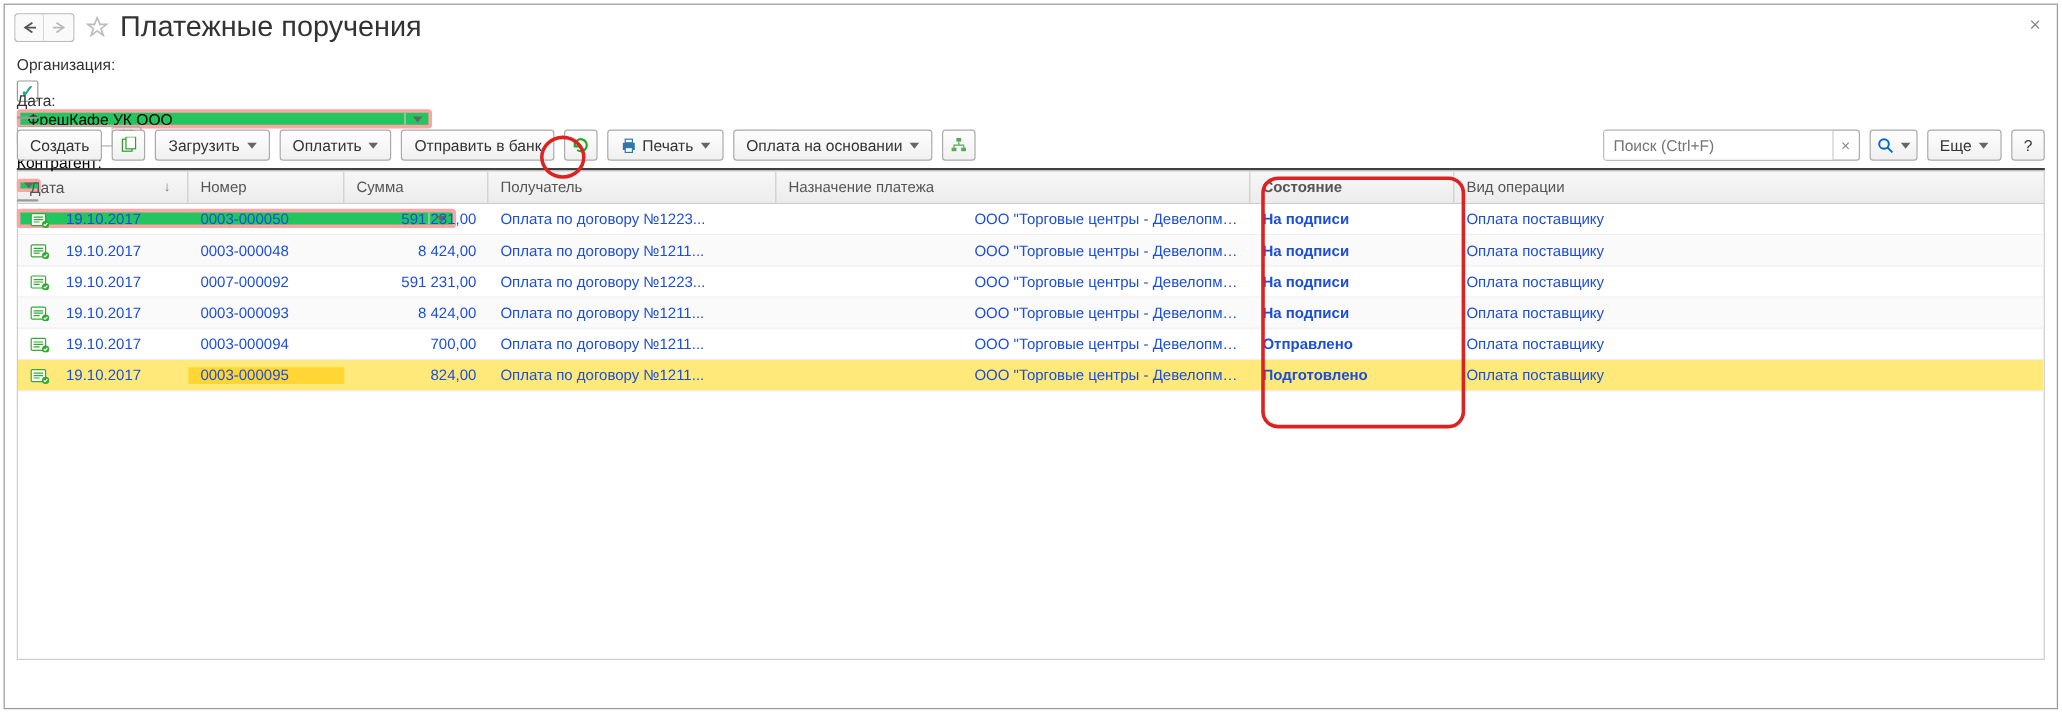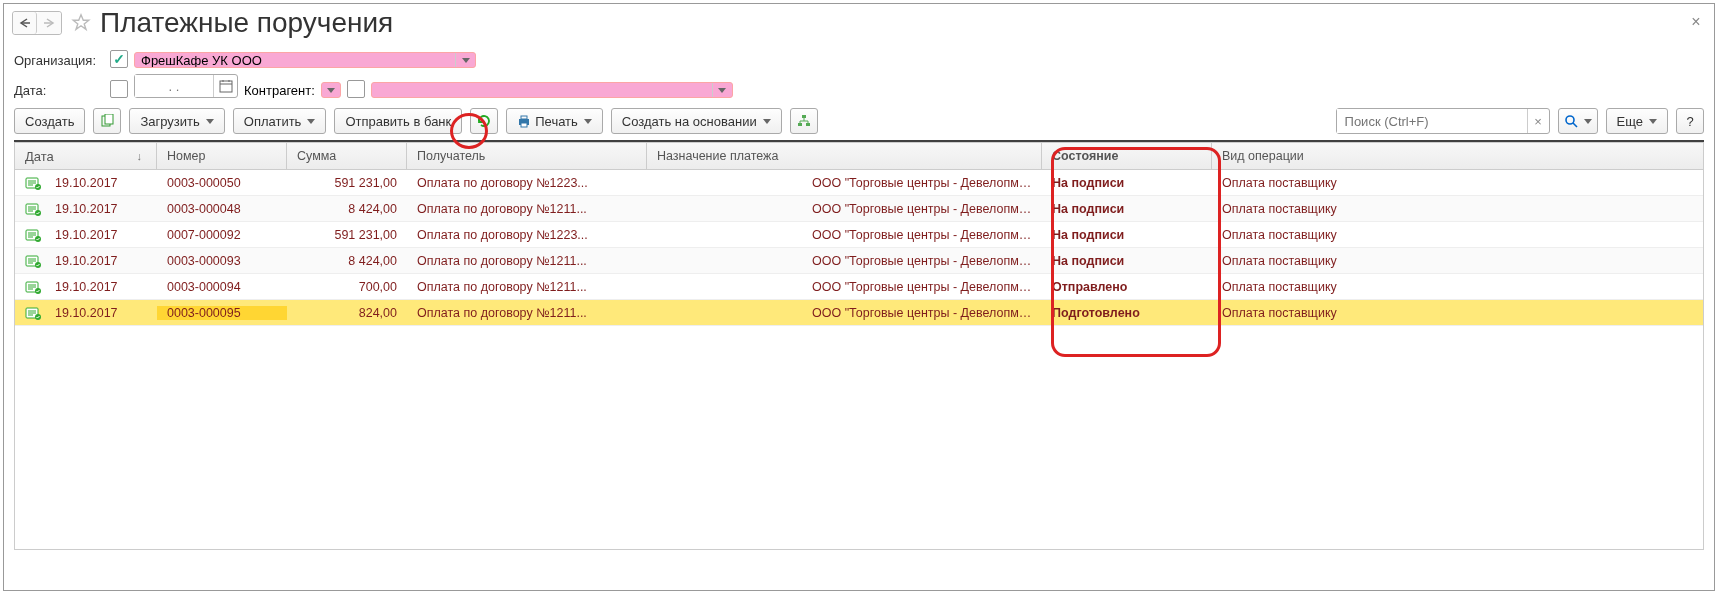--- a/index.html
+++ b/index.html
@@ -4,28 +4,28 @@
 <style>
 * { box-sizing: border-box; margin: 0; padding: 0; font-family: Arial, sans-serif; font-size: 13px; }
 body { background: #fff; padding: 3px; }
 .window { border: 1px solid #999; height: 588px; position: relative; }
 .titlebar { display: flex; align-items: center; padding: 4px 8px; height: 38px; }
 .nav-btn { width: 24px; height: 22px; border: 1px solid #aaa; border-radius: 3px; background: #fafafa; display: inline-flex; align-items: center; justify-content: center; margin-right: 2px; cursor: pointer; }
 .nav-group { border: 1px solid #bbb; border-radius: 3px; display: inline-flex; margin-right: 8px; }
 .nav-group .nav-btn { border: none; border-right: 1px solid #ccc; margin: 0; }
 .nav-group .nav-btn:last-child { border-right: none; }
 .star-icon { width: 22px; height: 22px; margin-right: 8px; }
-.title { font-size: 28px; font-weight: normal; color: #333; }
+.title { font-size: 24px; font-weight: normal; color: #333; }
 .close-btn { position: absolute; top: 10px; right: 10px; width: 16px; height: 16px; cursor: pointer; color: #888; font-size: 16px; line-height: 16px; text-align: center; }
 
-.filter-row { display: flex; align-items: flex-end; padding: 4px 10px; gap: 6px; height: 30px; }
+.filter-row { display: flex; align-items: flex-start; padding: 4px 10px; gap: 6px; height: 30px; flex-direction: column; }
 .filter-label { min-width: 90px; color: #333; }
 .checkbox { width: 18px; height: 18px; border: 1px solid #999; border-radius: 2px; display: inline-flex; align-items: center; justify-content: center; background: #fff; cursor: pointer; }
 .checkbox.checked::after { content: "✓"; color: #2a8; font-weight: bold; font-size: 14px; }
-.input-combo { display: flex; height: 16px; border: 1px solid #fca5a5; border-radius: 3px; background: #f9a8d4; }
+.input-combo { display: flex; height: 16px; border: 3px solid #fca5a5; border-radius: 3px; background: #22c55e; }
 .input-combo input { border: none; padding: 0 6px; outline: none; background: transparent; }
 .input-combo .dd { width: 20px; border-left: 1px solid #ccc; display: flex; align-items: center; justify-content: center; cursor: pointer; }
 .dd-arrow { width: 0; height: 0; border-left: 4px solid transparent; border-right: 4px solid transparent; border-top: 5px solid #666; }
 .date-input { display: flex; height: 24px; border: 1px solid #aaa; border-radius: 3px; }
 .date-input input { border: none; width: 78px; padding: 0 6px; text-align: center; color: #aaa; outline: none; }
 .date-input .cal { width: 24px; border-left: 1px solid #ccc; display: flex; align-items: center; justify-content: center; cursor: pointer; }
 
 .toolbar { display: flex; align-items: center; padding: 6px 10px; gap: 8px; height: 38px; }
 .btn { height: 26px; border: 1px solid #aaa; border-radius: 3px; background: linear-gradient(#fefefe,#f0f0f0); padding: 0 10px; display: inline-flex; align-items: center; gap: 4px; cursor: pointer; color: #333; }
 .btn .dd-arrow { margin-left: 2px; }
@@ -41,21 +41,21 @@
 .grid { border-top: 2px solid #404040; margin: 0 10px; }
 .grid-header { display: flex; background: linear-gradient(#f7f7f7,#ececec); border: 1px solid #ccc; height: 28px; }
 .gh { border-right: 1px solid #ccc; padding: 0 10px; display: flex; align-items: center; color: #555; font-size: 12.5px; position: relative; }
 .gh:last-child { border-right: none; flex: 1; }
 .sort-arrow { position: absolute; right: 14px; font-size: 11px; color: #777; }
 .grid-body { border: 1px solid #ccc; border-top: none; height: 380px; overflow: auto; }
 .gr { display: flex; height: 26px; align-items: center; border-bottom: 1px solid #eee; }
 .gr:nth-child(even) { background: #fafafa; }
 .gr.selected { background: #ffe97a; }
 .gr.selected .cell-highlight { background: #ffd633; }
-.gc { padding: 0 10px; overflow: hidden; white-space: nowrap; text-overflow: ellipsis; font-size: 12.5px; color: #7f1d1d; }
+.gc { padding: 0 10px; overflow: hidden; white-space: nowrap; text-overflow: ellipsis; font-size: 12.5px; color: #1d4ed8; }
 .gc.num { text-align: right; }
 
 .c-icon { width: 30px; }
 .c-date { width: 112px; }
 .c-num { width: 130px; }
 .c-sum { width: 120px; }
 .c-desc { width: 395px; }
 .c-recv { width: 240px; }
 .c-state { width: 170px; font-weight: bold; }
 .c-op { flex: 1; }
@@ -159,21 +159,21 @@
     <div class="btn">
       <svg width="14" height="14">
           <rect x="2" y="5" width="10" height="6" fill="#37a"></rect>
           <rect x="4" y="2" width="6" height="3" fill="none" stroke="#37a"></rect>
           <rect x="4" y="9" width="6" height="4" fill="#fff" stroke="#37a"></rect>
         </svg>
       <span>Печать</span>
         <div class="dd-arrow"></div>
     </div>
     <div class="btn">
-        <span>Создать на основании</span>
+        <span>Оплата на основании</span>
         <div class="dd-arrow"></div>
       </div>
     <div class="btn btn-icon">
       <svg width="14" height="14">
           <rect x="5" y="1" width="4" height="3" fill="#5a5"></rect>
           <rect x="1" y="9" width="4" height="3" fill="#5a5"></rect>
           <rect x="9" y="9" width="4" height="3" fill="#5a5"></rect>
           <path d="M7 4 L7 7 M3 9 L3 7 L11 7 L11 9" stroke="#5a5" fill="none"></path>
         </svg>
     </div>

